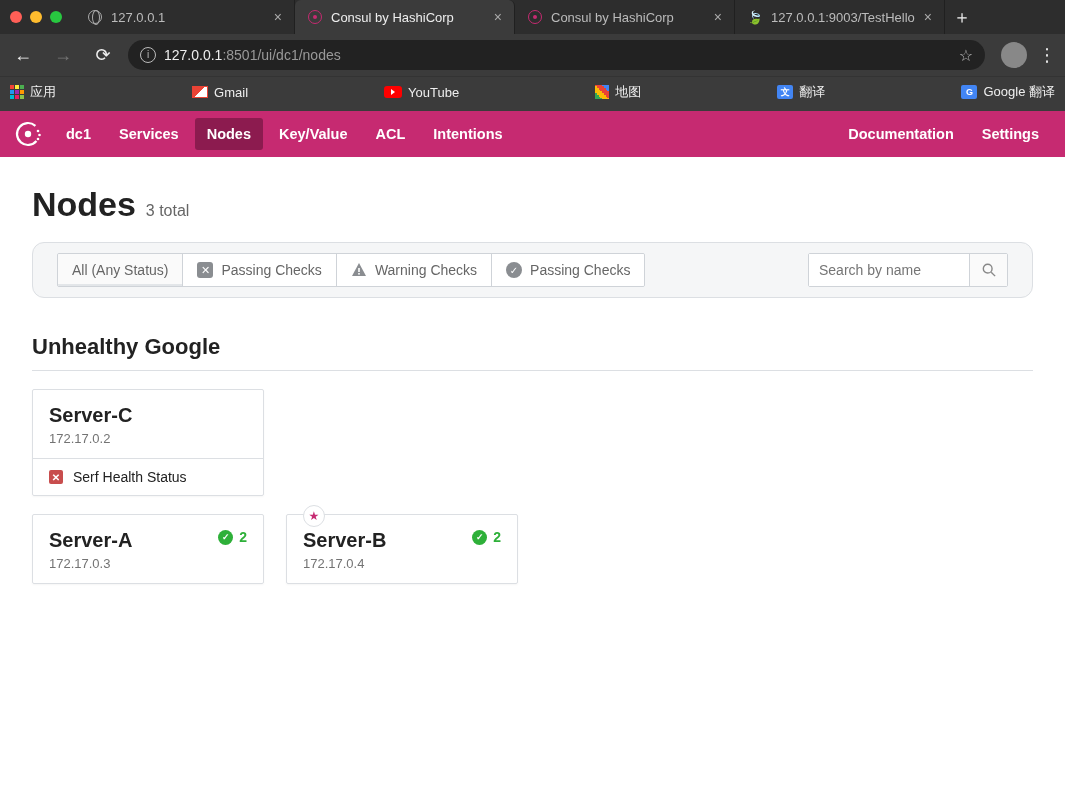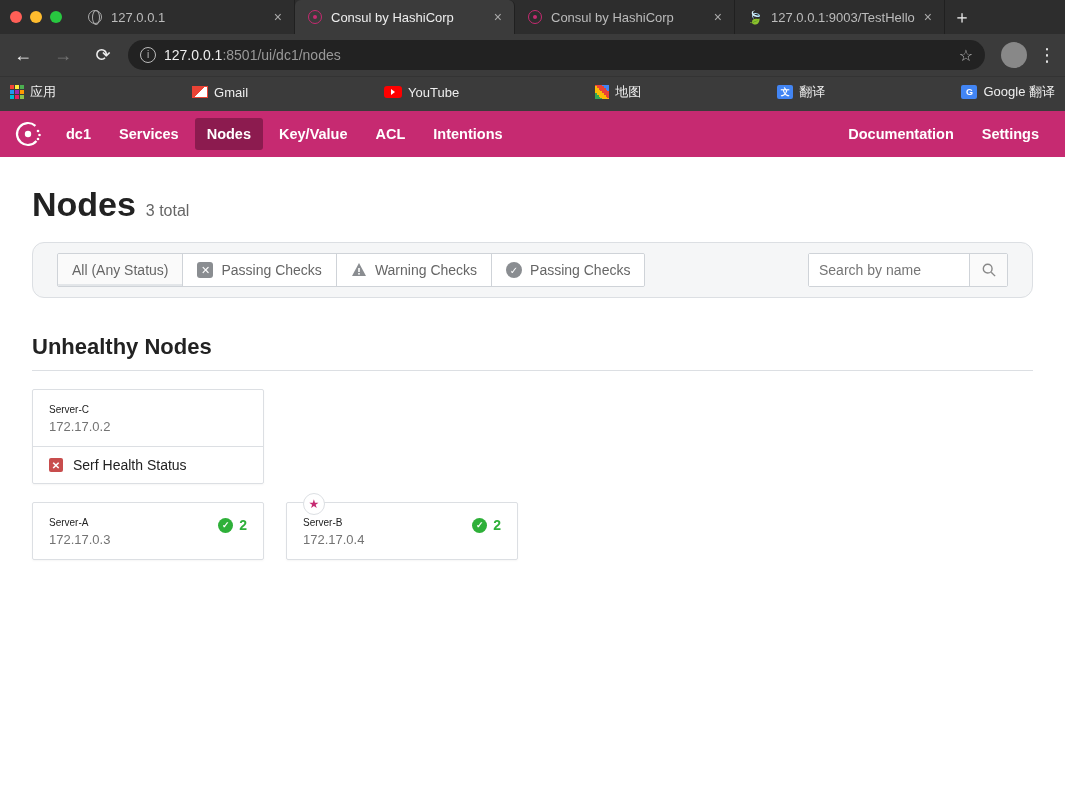--- a/index.html
+++ b/index.html
@@ -76,21 +76,21 @@
   .filter-bar .flex { flex:1; }
   .search-wrap { display:flex; border:1px solid #cfd3d8; border-radius:2px; background:#fff; }
   .search-wrap input { border:none; outline:none; padding:8px 10px; width:160px; font-size:14px; color:#ec4899; }
   .search-btn { width:38px; border-left:1px solid #cfd3d8; background:#fafafa; display:flex; align-items:center; justify-content:center; color:#777; }
 
   h2.section { font-size:22px; font-weight:800; margin-top:36px; padding-bottom:10px; border-bottom:1px solid #dcdfe3; }
 
   .cards { display:flex; gap:22px; margin-top:18px; flex-wrap:wrap; }
   .card { width:232px; border:1px solid #dcdfe3; border-radius:2px; box-shadow:0 1px 2px rgba(0,0,0,0.04); position:relative; }
   .card-body { padding:14px 16px 12px 16px; }
-  .card .name { font-weight:400; font-size:10px; }
+  .card .name { font-weight:700; font-size:20px; }
   .card .ip { color:#737373; margin-top:4px; font-size:13px; }
   .card-foot { border-top:1px solid #dcdfe3; padding:10px 16px; display:flex; align-items:center; gap:10px; font-size:14px; }
   .sq-crit { width:14px; height:14px; background:#c84d4d; border-radius:2px; display:inline-flex; align-items:center; justify-content:center; color:#fff; font-size:10px; font-weight:bold;}
   .badge-pass { display:inline-flex; align-items:center; gap:6px; color:#2eb039; font-weight:600; }
   .circ-pass { width:15px; height:15px; background:#2eb039; border-radius:50%; color:#fff; font-size:9px; display:inline-flex; align-items:center; justify-content:center; font-weight:bold;}
   .card .badge-pass.abs { position:absolute; top:14px; right:16px; }
   .star-badge { position:absolute; top:-10px; left:16px; width:22px; height:22px; border-radius:50%; background:#fff; border:1px solid #dcdfe3; display:flex; align-items:center; justify-content:center; color:#c62a71; font-size:12px; }
 
   svg.warn-tri { width:16px; height:16px; }
 </style>
@@ -240,21 +240,21 @@
       <input type="text" placeholder="Search by name" style="">
       <div class="search-btn">
         <svg width="14" height="14" viewBox="0 0 16 16">
             <circle cx="6.5" cy="6.5" r="5" fill="none" stroke="#888" stroke-width="1.6"></circle>
             <line x1="10.5" y1="10.5" x2="15" y2="15" stroke="#888" stroke-width="1.6"></line>
           </svg>
       </div>
     </div>
   </div>
 
-  <h2 class="section">Unhealthy Nodes</h2>
+  <h2 class="section">Unhealthy Google</h2>
   <div class="cards">
     <div class="card">
       <div class="card-body">
         <div class="name">Server-C</div>
         <div class="ip">172.17.0.2</div>
       </div>
       <div class="card-foot">
         <span class="sq-crit">✕</span>
         <span>Serf Health Status</span>
       </div>

